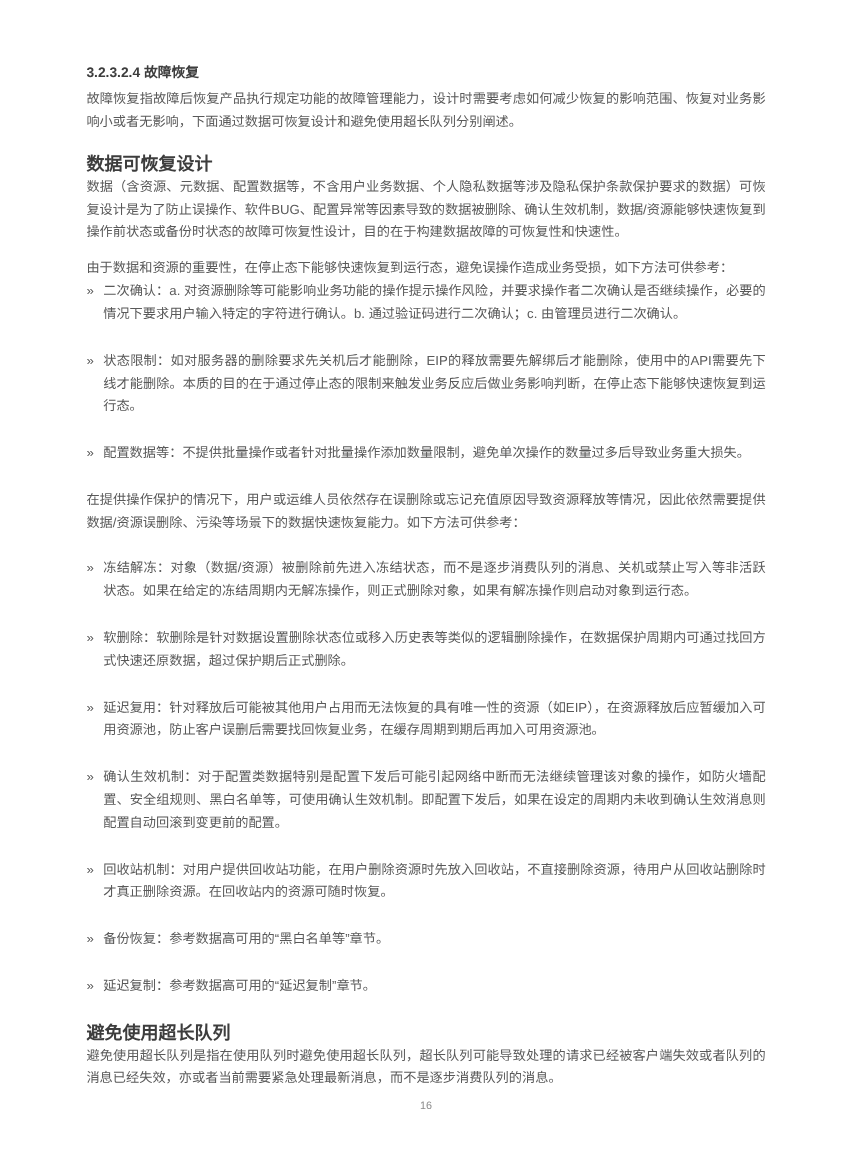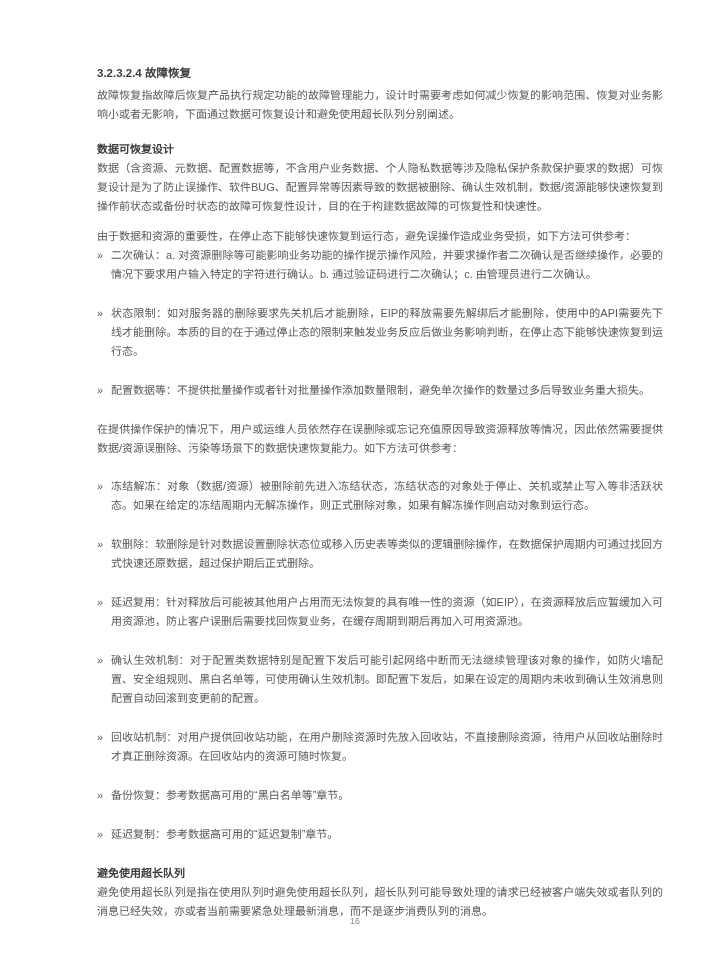--- a/index.html
+++ b/index.html
@@ -10,39 +10,38 @@
   .page {
     position: relative;
     width: 710px;
     height: 963px;
     background: #ffffff;
     overflow: hidden;
     font-family: "Liberation Sans", "DejaVu Sans", sans-serif;
   }
   .content {
     position: absolute;
-    top: 64px;
+    top: 52px;
     left: 72px;
     width: 566px;
     color: #595959;
     font-size: 11px;
     line-height: 19px;
     text-align: justify;
-    margin-left: 25px;
   }
   .h-main {
     font-size: 11.5px;
     font-weight: bold;
     color: #3d3d3d;
     margin: 0 0 3px 0;
     line-height: 19px;
     text-align: left;
   }
   .h-sub {
-    font-size: 11px;
+    font-size: 15px;
     font-weight: bold;
     color: #3d3d3d;
     margin: 16px 0 0 0;
     line-height: 19px;
     text-align: left;
   }
   .para {
     margin: 0 0 11px 0;
   }
   .para.lead-tight {
@@ -94,21 +93,21 @@
 
     <div class="bullet-list">
         <div class="bullet"><span class="marker">»</span><span>二次确认：a. 对资源删除等可能影响业务功能的操作提示操作风险，并要求操作者二次确认是否继续操作，必要的情况下要求用户输入特定的字符进行确认。b. 通过验证码进行二次确认；c. 由管理员进行二次确认。</span></div>
         <div class="bullet"><span class="marker">»</span><span>状态限制：如对服务器的删除要求先关机后才能删除，EIP的释放需要先解绑后才能删除，使用中的API需要先下线才能删除。本质的目的在于通过停止态的限制来触发业务反应后做业务影响判断，在停止态下能够快速恢复到运行态。</span></div>
         <div class="bullet"><span class="marker">»</span><span>配置数据等：不提供批量操作或者针对批量操作添加数量限制，避免单次操作的数量过多后导致业务重大损失。</span></div>
       </div>
 
     <p class="para lead-loose">在提供操作保护的情况下，用户或运维人员依然存在误删除或忘记充值原因导致资源释放等情况，因此依然需要提供数据/资源误删除、污染等场景下的数据快速恢复能力。如下方法可供参考：</p>
 
     <div class="bullet-list">
-        <div class="bullet"><span class="marker">»</span><span>冻结解冻：对象（数据/资源）被删除前先进入冻结状态，冻结状态的对象处于停止、关机或禁止写入等非活跃状态。如果在给定的冻结周期内无解冻操作，则正式删除对象，如果有解冻操作则启动对象到运行态。</span></div>
+        <div class="bullet"><span class="marker">»</span><span>冻结解冻：对象（数据/资源）被删除前先进入冻结状态，而不是逐步消费队列的消息、关机或禁止写入等非活跃状态。如果在给定的冻结周期内无解冻操作，则正式删除对象，如果有解冻操作则启动对象到运行态。</span></div>
         <div class="bullet"><span class="marker">»</span><span>软删除：软删除是针对数据设置删除状态位或移入历史表等类似的逻辑删除操作，在数据保护周期内可通过找回方式快速还原数据，超过保护期后正式删除。</span></div>
         <div class="bullet"><span class="marker">»</span><span>延迟复用：针对释放后可能被其他用户占用而无法恢复的具有唯一性的资源（如EIP），在资源释放后应暂缓加入可用资源池，防止客户误删后需要找回恢复业务，在缓存周期到期后再加入可用资源池。</span></div>
         <div class="bullet"><span class="marker">»</span><span>确认生效机制：对于配置类数据特别是配置下发后可能引起网络中断而无法继续管理该对象的操作，如防火墙配置、安全组规则、黑白名单等，可使用确认生效机制。即配置下发后，如果在设定的周期内未收到确认生效消息则配置自动回滚到变更前的配置。</span></div>
         <div class="bullet"><span class="marker">»</span><span>回收站机制：对用户提供回收站功能，在用户删除资源时先放入回收站，不直接删除资源，待用户从回收站删除时才真正删除资源。在回收站内的资源可随时恢复。</span></div>
         <div class="bullet"><span class="marker">»</span><span>备份恢复：参考数据高可用的“黑白名单等”章节。</span></div>
         <div class="bullet"><span class="marker">»</span><span>延迟复制：参考数据高可用的“延迟复制”章节。</span></div>
       </div>
 
     <div class="h-sub">避免使用超长队列</div>
 

